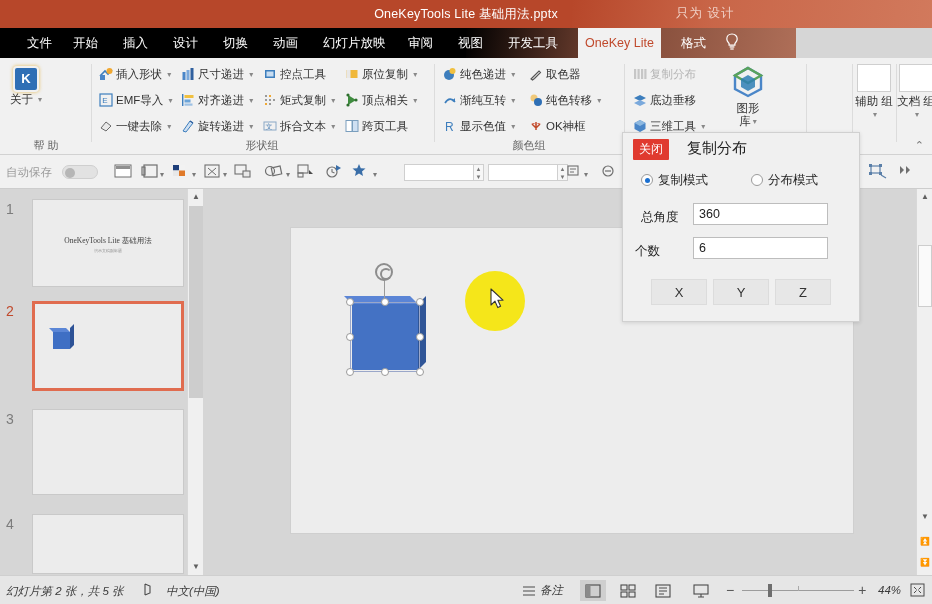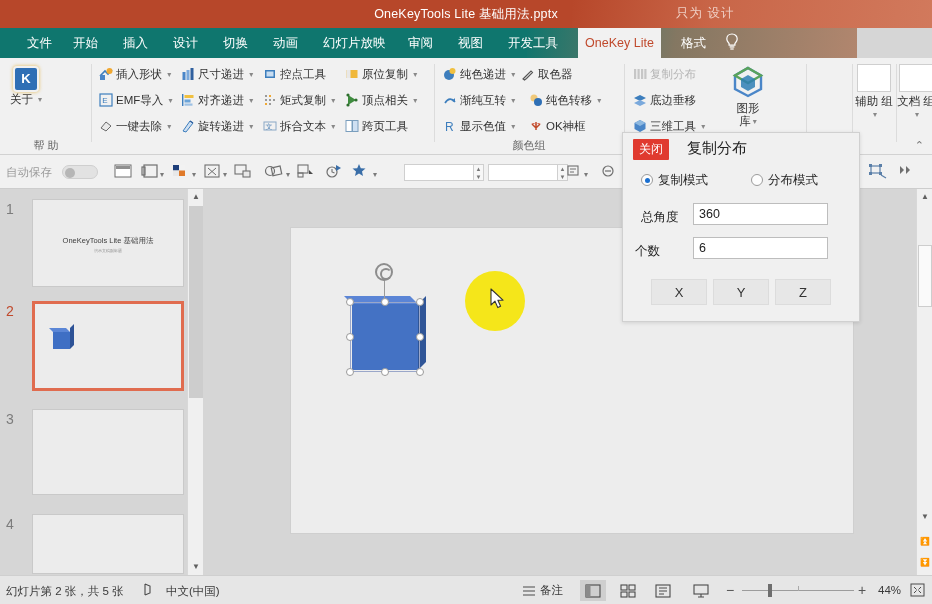--- a/index.html
+++ b/index.html
@@ -26,22 +26,22 @@
     line-height:28px; text-align:center; color:#fff; font-size:12.5px;
     letter-spacing:.2px;
   }
   .watermark-top {
     position:absolute; left:676px; top:5px; color:#f3d8cf; font-size:12.5px;
     opacity:.92; letter-spacing:1px;
   }
 
   
   .tabsrow {
-    position:absolute; left:0; top:28px; width:857px; height:30px;
-    background:#0f766e; overflow:hidden;
+    position:absolute; left:0; top:28px; width:796px; height:30px;
+    background:#000000; overflow:hidden;
   }
   .tabsrow .tint {
     position:absolute; right:0; top:0; width:330px; height:30px;
     background:linear-gradient(100deg, rgba(196,92,63,0) 0%, rgba(210,120,90,.6) 45%, rgba(218,138,110,.8) 100%);
   }
   .tab {
     position:absolute; top:0; height:30px; line-height:30px;
     color:#fff; font-size:12.5px; padding:0 9px; white-space:nowrap; cursor:default;
   }
   .tab.active {
@@ -145,20 +145,21 @@
     position:absolute; left:0; top:189px; width:203px; height:386px;
     background:#d6d6d6; overflow:hidden;
   }
   .thumb-num {
     position:absolute; left:6px; font-size:14px; color:#7c7c7c;
   }
   .thumb-num.cur { color:#c0492c; }
   .thumb {
     position:absolute; left:32px; width:152px; background:#ececec;
     border:1px solid #c9c9c9;
+    font-family:Liberation Serif, serif;
   }
   .thumb.cur { border:3px solid #e06c4f; }
   .thumb-title {
     position:absolute; left:0; width:100%; text-align:center;
     font-size:7.5px; color:#3d3d3d; white-space:nowrap;
   }
   .thumb-sub {
     position:absolute; left:0; width:100%; text-align:center;
     font-size:4px; color:#909090;
   }
@@ -273,21 +274,21 @@
 
   
   .outer-sb {
     position:absolute; left:916px; top:189px; width:16px; height:386px;
     background:#f0f0f0; border-left:1px solid #d8d8d8;
   }
 
   
   .statusbar {
     position:absolute; left:0; top:575px; width:932px; height:29px;
-    background:#e6e6e6; border-top:1px solid #cfcfcf;
+    background:#e6e6e6; border-top:1px solid #cfcfcf;font-style:italic;
   }
   .st-text { position:absolute; top:8px; font-size:11.5px; color:#3a3a3a; white-space:nowrap; }
   .st-btn {
     position:absolute; top:4px; height:21px; cursor:default;
     font-size:11.5px; color:#3a3a3a; line-height:21px;
   }
   .viewbtn {
     position:absolute; top:4px; width:26px; height:21px; cursor:default;
   }
   .viewbtn.active { background:#cfcfcf; }
@@ -472,20 +473,21 @@
     </div>
     <div class="btn-sm" style="left:252px;top:58px">
       <span class="ico">
         <svg width="14" height="14" viewBox="0 0 14 14">
           <rect x="1" y="1.5" width="6" height="11" fill="#fff" stroke="#7a9ebd" stroke-width="1"></rect>
           <rect x="7.5" y="1.5" width="5.5" height="11" fill="#cfe0f2" stroke="#7a9ebd" stroke-width="1"></rect>
         </svg>
       </span>
       <span>跨页工具</span>
     </div>
+    <div class="grp-label">形状组</div>
   </div>
   <div class="grp-sep" style="left:434px"></div>
 
   <div class="grp" style="left:436px;width:186px">
     <div class="btn-sm" style="left:6px;top:6px">
       <span class="ico">
         <svg width="14" height="14" viewBox="0 0 14 14">
           <circle cx="6" cy="8" r="5" fill="#3d7ebd"></circle>
           <circle cx="9.5" cy="4" r="3" fill="#f0c040"></circle>
         </svg>
@@ -505,21 +507,21 @@
     </div>
     <div class="btn-sm" style="left:6px;top:58px">
       <span class="ico">
         <svg width="14" height="14" viewBox="0 0 14 14">
           <text x="2" y="11.5" font-size="12" fill="#3d7ebd" font-family="Liberation Sans">R</text>
         </svg>
       </span>
       <span>显示色值</span>
       <span class="caret">▾</span>
     </div>
-    <div class="btn-sm" style="left:84px;top:6px">
+    <div class="btn-sm" style="left:92px;top:6px">
       <span class="ico">
         <svg width="14" height="14" viewBox="0 0 14 14">
           <path d="M2 12 L4 10 L10 4 L11.5 5.5 L5.5 11.5 L3.5 13 Z" fill="none" stroke="#555" stroke-width="1.1"></path>
         </svg>
       </span>
       <span>取色器</span>
     </div>
     <div class="btn-sm" style="left:92px;top:32px">
       <span class="ico">
         <svg width="14" height="14" viewBox="0 0 14 14">

